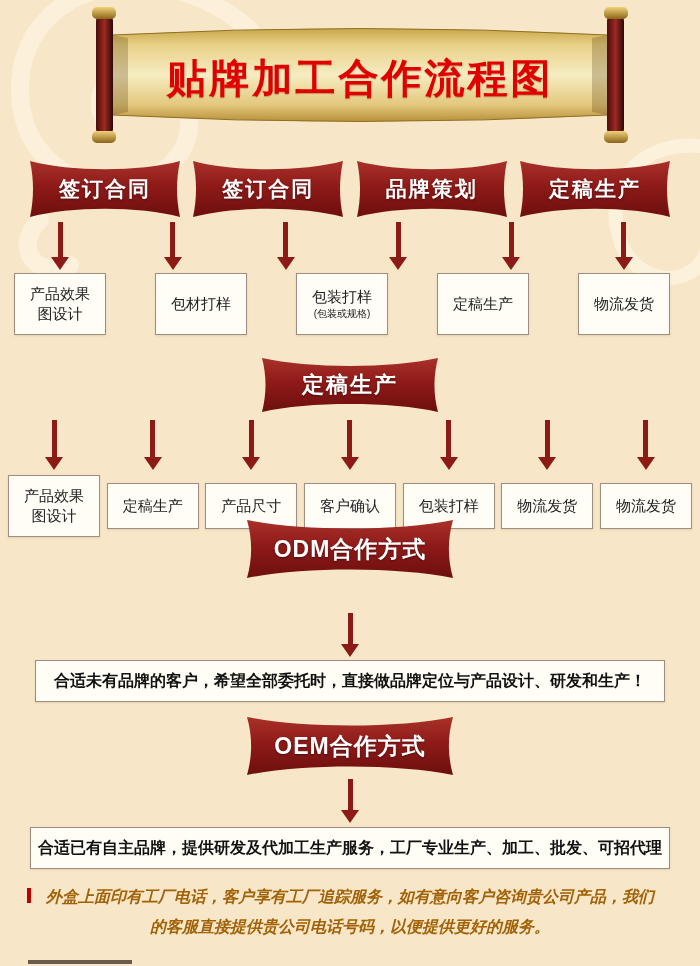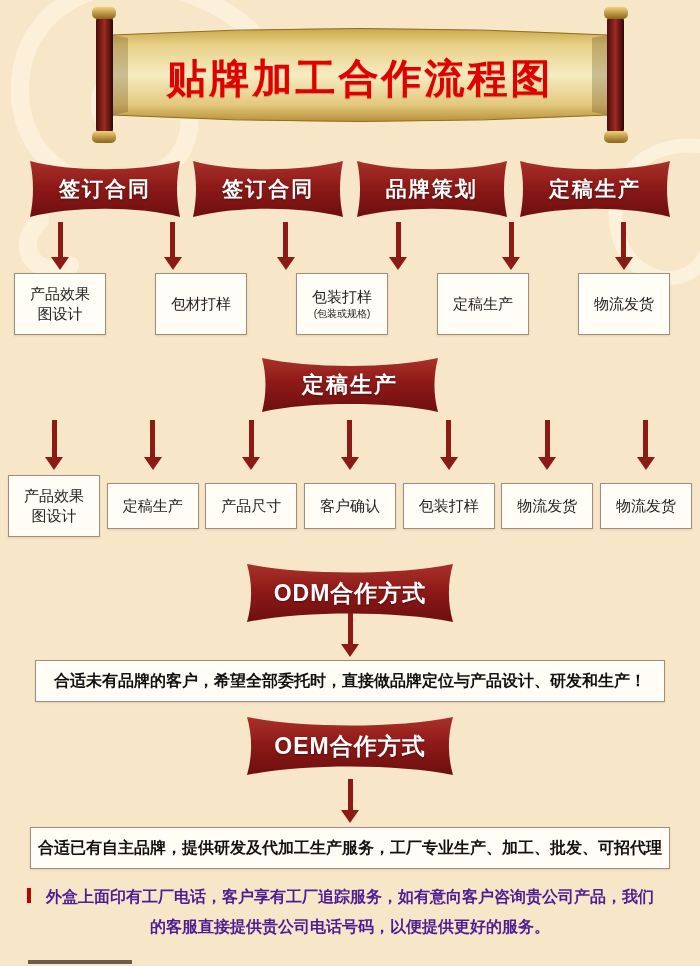--- a/index.html
+++ b/index.html
@@ -43,36 +43,36 @@
 
   .banner-mid{ position:absolute; left:50%; transform:translateX(-50%); }
   .banner-req{ top:358px; width:176px; height:54px; }
   .banner-req .ribbon-label{ font-size:22px; }
 
   .arrows-row2{ left:8px; top:420px; width:684px; height:50px; }
   .boxes-row2{ left:8px; top:474px; width:684px; height:64px; align-items:center; }
   .boxes-row2 .flow-box{ height:46px; }
   .boxes-row2 .flow-box.tall{ height:62px; }
 
-  .banner-odm{ top:564px; width:206px; height:58px; }
+  .banner-odm{ top:520px; width:206px; height:58px; }
   .banner-oem{ top:717px; width:206px; height:58px; }
   .banner-odm .ribbon-label, .banner-oem .ribbon-label{ font-size:23px; letter-spacing:1px; }
 
   .mid-arrow{ position:absolute; left:50%; transform:translateX(-50%); height:44px; }
   .arrow-odm{ top:613px; }
   .arrow-oem{ top:779px; }
 
   .desc-box{ position:absolute; background:var(--box-bg); border:1px solid var(--box-border);
     display:flex; align-items:center; justify-content:center; text-align:center;
     font-size:16px; font-weight:700; color:#111; box-shadow:0 1px 2px rgba(120,90,40,.15); }
   .box-odm{ left:35px; width:630px; top:660px; height:42px; }
   .box-oem{ left:30px; width:640px; top:827px; height:42px; }
 
   .footer-note{ position:absolute; left:30px; width:640px; top:882px; text-align:center;
-    font-size:16px; font-weight:600; color:#4c1d95; line-height:1.85; white-space:pre-line; }
+    font-size:16px; font-weight:600; color:#a16207; line-height:1.85; white-space:pre-line;font-style:italic; }
   .footer-marker{ position:absolute; left:27px; top:888px; width:4px; height:15px; background:#c00000; }
   .bottom-strip{ position:absolute; left:28px; bottom:2px; width:104px; height:4px;
     background:#2e2017; opacity:.7; }
 </style>
 </head>
 <body>
 
 <div class="page">
 
   <svg width="0" height="0" style="position:absolute">

